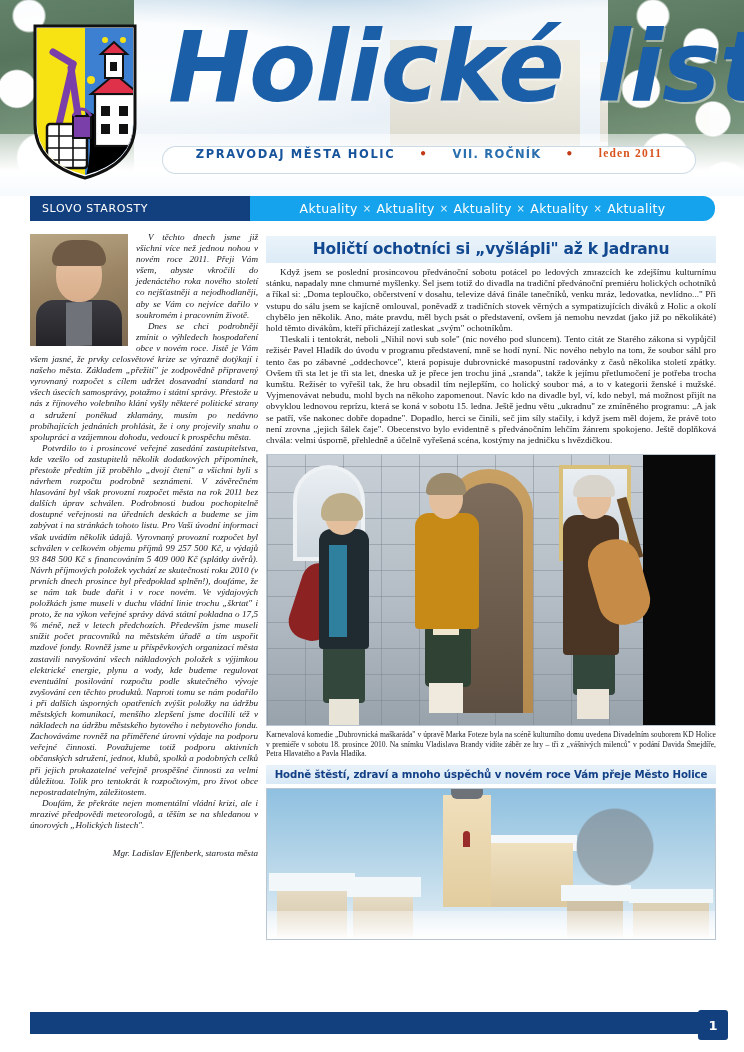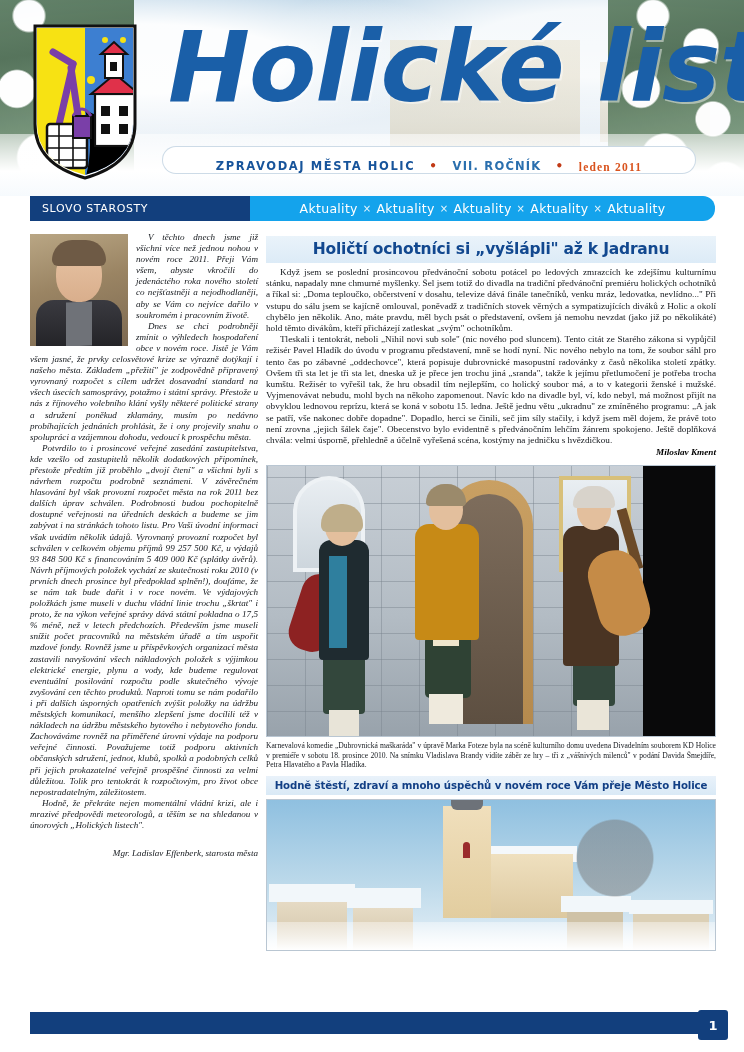--- a/index.html
+++ b/index.html
@@ -92,23 +92,23 @@
     text-shadow: 2px 2px 0 rgba(255,255,255,.45);
     white-space: nowrap;
   }
   .mast-sub {
     position: absolute;
     left: 163px; top: 147px;
     width: 532px; height: 26px;
     background: #ffffff;
     border-radius: 13px;
     display: flex;
-    align-items: flex-end;
+    align-items: flex-start;
     justify-content: center;
-    gap: 14px;
+    gap: 24px;
     font-family: "DejaVu Sans", sans-serif;
     font-weight: bold;
     font-size: 11.5px;
     letter-spacing: 1.6px;
     box-shadow: 0 0 0 1px rgba(200,215,228,.9);
   }
   .mast-sub .s1 { color: #17549b; }
   .mast-sub .s2 { color: #2a6fae; letter-spacing: 1.2px; }
   .mast-sub .s3 { color: #d9531e; letter-spacing: 1.2px; font-family: Liberation Serif, serif; }
   .mast-sub .dot { color:#c23a16; font-size: 12px; }
@@ -478,32 +478,31 @@
     <div class="portrait">
       <div class="body"></div>
       <div class="shirt"></div>
       <div class="face"></div>
       <div class="hair"></div>
     </div>
     <div class="lead-text">
       <p>V těchto dnech jsme již všichni více než jednou nohou v novém roce 2011. Přeji Vám všem, abyste vkročili do jedenáctého roka nového století co nejšťastněji a nejodhodlaněji, aby se Vám co nejvíce dařilo v soukromém i pracovním životě.</p>
       <p>Dnes se chci podrobněji zmínit o výhledech hospodaření obce v novém roce. Jistě je Vám všem jasné, že prvky celosvětové krize se výrazně dotýkají i našeho města. Základem „přežití" je zodpovědně připravený vyrovnaný rozpočet s cílem udržet dosavadní standard na všech úsecích samosprávy, potažmo i státní správy. Přestože u nás z říjnového volebního klání vyšly některé politické strany a sdružení poněkud zklamány, musím po nedávno probíhajících jednáních prohlásit, že i ony projevily snahu o spolupráci a vzájemnou dohodu, vedoucí k prospěchu města.</p>
       <p>Potvrdilo to i prosincové veřejné zasedání zastupitelstva, kde vzešlo od zastupitelů několik dodatkových připomínek, přestože předtím již proběhlo „dvojí čtení" a všichni byli s návrhem rozpočtu podrobně seznámeni. V závěrečném hlasování byl však provozní rozpočet města na rok 2011 bez dalších úprav schválen. Podrobnosti budou pochopitelně dostupné veřejnosti na úředních deskách a budeme se jim zabývat i na stránkách tohoto listu. Pro Vaši úvodní informaci však uvádím několik údajů. Vyrovnaný provozní rozpočet byl schválen v celkovém objemu příjmů 99 257 500 Kč, u výdajů 93 848 500 Kč s financováním 5 409 000 Kč (splátky úvěrů). Návrh příjmových položek vychází ze skutečnosti roku 2010 (v prvních dnech prosince byl předpoklad splněn!), doufáme, že se nám tak bude dařit i v roce novém. Ve výdajových položkách jsme museli v duchu vládní linie trochu „škrtat" i proto, že na výkon veřejné správy dává státní pokladna o 17,5 % méně, než v letech předchozích. Především jsme museli snížit počet pracovníků na městském úřadě a tím uspořit mzdové fondy. Rovněž jsme u příspěvkových organizací města zastavili navyšování všech nákladových položek s výjimkou elektrické energie, plynu a vody, kde budeme regulovat eventuální posilování rozpočtu podle skutečného vývoje zvyšování cen těchto produktů. Naproti tomu se nám podařilo i při dalších úsporných opatřeních zvýšit položky na údržbu městských komunikací, menšího zlepšení jsme docílili též v nákladech na údržbu městského bytového i nebytového fondu. Zachováváme rovněž na přiměřené úrovni výdaje na podporu veřejné činnosti. Považujeme totiž podporu aktivních občanských sdružení, jednot, klubů, spolků a podobných celků při jejich prokazatelné veřejně prospěšné činnosti za velmi důležitou. Tolik pro tentokrát k rozpočtovým, pro život obce nepostradatelným, záležitostem.</p>
-      <p>Hodně, že překráte nejen momentální vládní krizi, ale i mrazivé předpovědi meteorologů, a těším se na shledanou v únorových „Holických listech".</p>
+      <p>Doufám, že překráte nejen momentální vládní krizi, ale i mrazivé předpovědi meteorologů, a těším se na shledanou v únorových „Holických listech".</p>
     </div>
     <div class="sig">Mgr. Ladislav Effenberk, starosta města</div>
   </div>
 
   <div class="col-right">
     <div class="art-head">Holičtí ochotníci si „vyšlápli" až k Jadranu</div>
     <div class="art-body">
       <p>Když jsem se poslední prosincovou předvánoční sobotu potácel po ledových zmrazcích ke zdejšímu kulturnímu stánku, napadaly mne chmurné myšlenky. Šel jsem totiž do divadla na tradiční předvánoční premiéru holických ochotníků a říkal si: „Doma teploučko, občerstvení v dosahu, televize dává finále tanečníků, venku mráz, ledovatka, nevlídno..." Při vstupu do sálu jsem se kajícně omlouval, poněvadž z tradičních stovek věrných a sympatizujících diváků z Holic a okolí chybělo jen několik. Ano, máte pravdu, měl bych psát o představení, ovšem já nemohu nevzdat (jako již po několikáté) hold těmto divákům, kteří přicházejí zatleskat „svým" ochotníkům.</p>
       <p>Tleskali i tentokrát, neboli „Nihil novi sub sole" (nic nového pod sluncem). Tento citát ze Starého zákona si vypůjčil režisér Pavel Hladík do úvodu v programu představení, mně se hodí nyní. Nic nového nebylo na tom, že soubor sáhl pro tento čas po zábavné „oddechovce", která popisuje dubrovnické masopustní radovánky z časů několika století zpátky. Ovšem tři sta let je tři sta let, dneska už je přece jen trochu jiná „sranda", takže k jejímu přetlumočení je potřeba trocha kumštu. Režisér to vyřešil tak, že hru obsadil tím nejlepším, co holický soubor má, a to v kategorii ženské i mužské. Vyjmenovávat nebudu, mohl bych na někoho zapomenout. Navíc kdo na divadle byl, ví, kdo nebyl, má možnost přijít na obvyklou lednovou reprízu, která se koná v sobotu 15. ledna. Ještě jednu větu „ukradnu" ze zmíněného programu: „A jak se patří, vše nakonec dobře dopadne". Dopadlo, herci se činili, seč jim síly stačily, i když jsem měl dojem, že právě toto není zrovna „jejich šálek čaje". Obecenstvo bylo evidentně s předvánočním lehčím žánrem spokojeno. Ještě doplňková chvála: velmi úsporně, přehledně a účelně vyřešená scéna, kostýmy na jedničku s hvězdičkou.</p>
     </div>
-    <div class="art-sig">Miloslav Kment</div>
 
     <div class="photo1">
       <div class="stage-wall"></div>
       <div class="stage-win a"></div>
       <div class="stage-win b"></div>
       <div class="stage-door">
           <i></i>
         </div>
       <div class="stage-dark"></div>
       <div class="actor a1">

